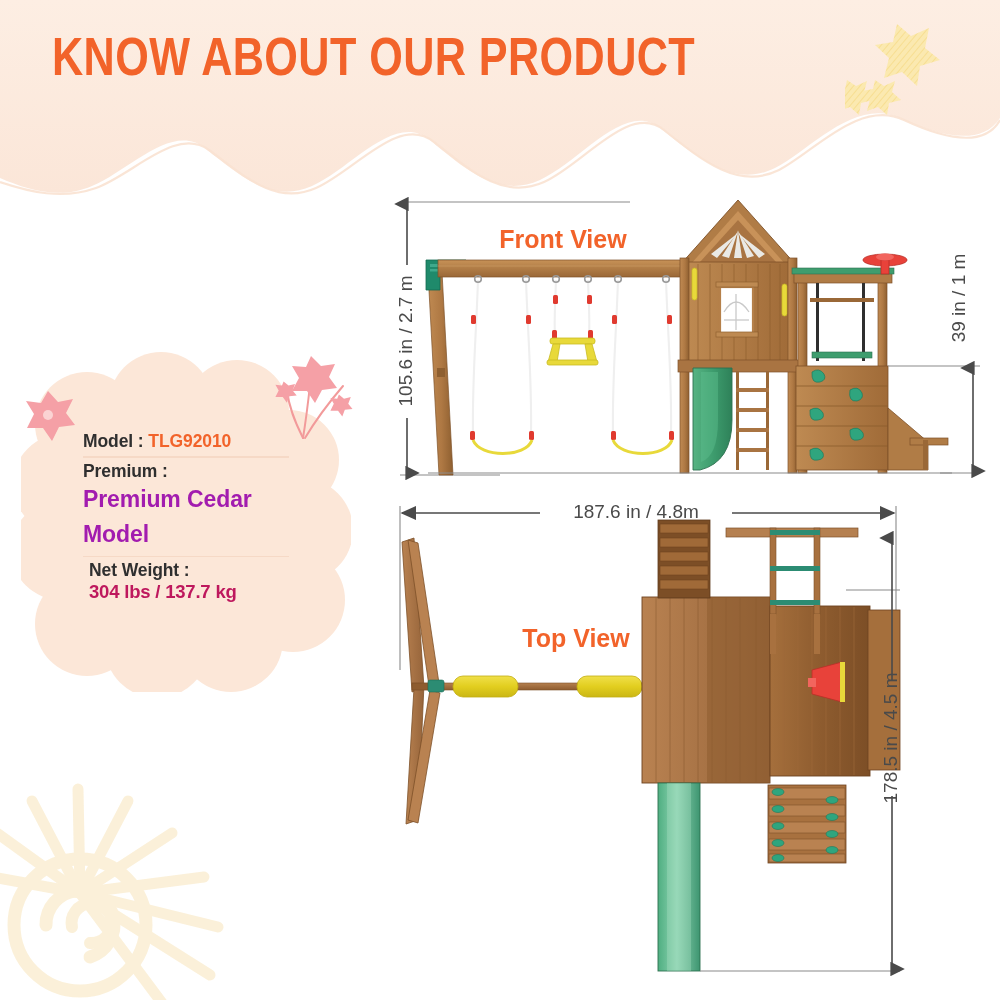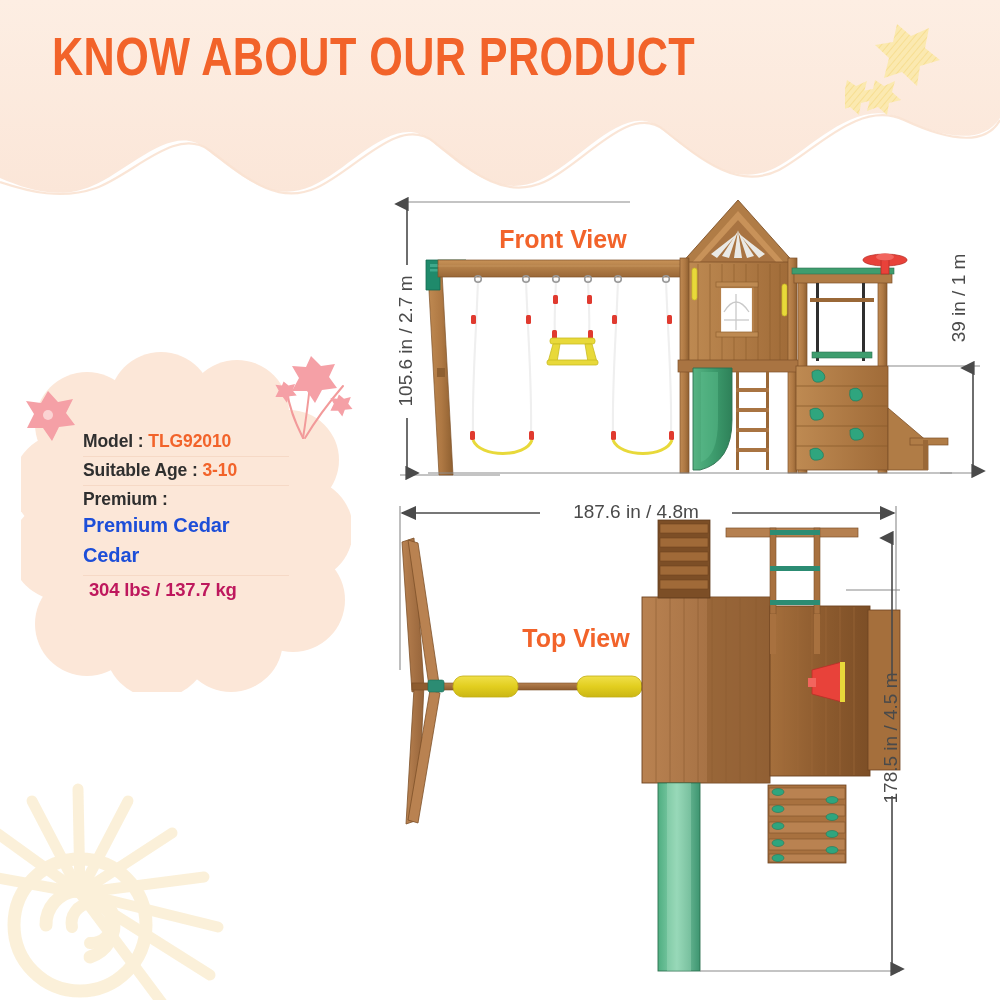--- a/index.html
+++ b/index.html
@@ -40,21 +40,21 @@
     position:absolute; left:62px; top:76px; width:226px; z-index:4;
   }
   .spec-row { padding:3px 0 4px 0; }
   .spec-div { height:1px; background:#F6D9C6; width:206px; }
   .spec-label {
     font-size:17.5px; font-weight:bold; color:#2f2f2f;
     letter-spacing:-0.1px; white-space:nowrap;
   }
   .spec-val { color:#F2632A; font-weight:bold; }
   .spec-mat-line {
-    font-size:20px; font-weight:bold; color:#1d4ed8;
+    font-size:23px; font-weight:bold; color:#a21caf;
     line-height:1.52; letter-spacing:-0.1px;
   }
   .spec-row.nw { padding-left:6px; }
   .spec-nw-val { font-size:18.5px; font-weight:bold; color:#be185d; letter-spacing:-0.2px; }
 
   
   .front-view-svg { position:absolute; left:380px; top:190px; width:620px; height:300px; z-index:3; }
   .top-view-svg   { position:absolute; left:380px; top:490px; width:620px; height:510px; z-index:3; }
 
   .dimtext { font-family:"Liberation Sans", sans-serif; font-size:19px; fill:#4a4a4a; font-weight:normal; }
@@ -174,36 +174,31 @@
 
     <div class="spec-list">
       <div class="spec-row">
         <div class="spec-label">
           <span>Model :</span>
           <span class="spec-val">TLG92010</span>
         </div>
       </div>
       <div class="spec-div"></div>
 
-      <div class="spec-row">
-        <div class="spec-label">
-          <span>Suitable Age :</span>
-          <span class="spec-val">3-10</span>
-        </div>
-      </div>
       <div class="spec-div"></div>
 
       <div class="spec-row">
         <div class="spec-label">Premium :</div>
         <div class="spec-mat-line">Premium Cedar</div>
-        <div class="spec-mat-line">Cedar</div>
+        <div class="spec-mat-line">Model</div>
       </div>
       <div class="spec-div"></div>
 
       <div class="spec-row nw">
+        <div class="spec-label">Net Weight :</div>
         <div class="spec-nw-val">304 lbs / 137.7 kg</div>
       </div>
     </div>
   </div>
 
   <svg class="front-view-svg" viewBox="0 0 620 300">
     <defs>
       <linearGradient id="wbeam" x1="0" y1="0" x2="0" y2="1">
         <stop offset="0" stop-color="#C79257"></stop>
           <stop offset="0.5" stop-color="#B07C46"></stop>

